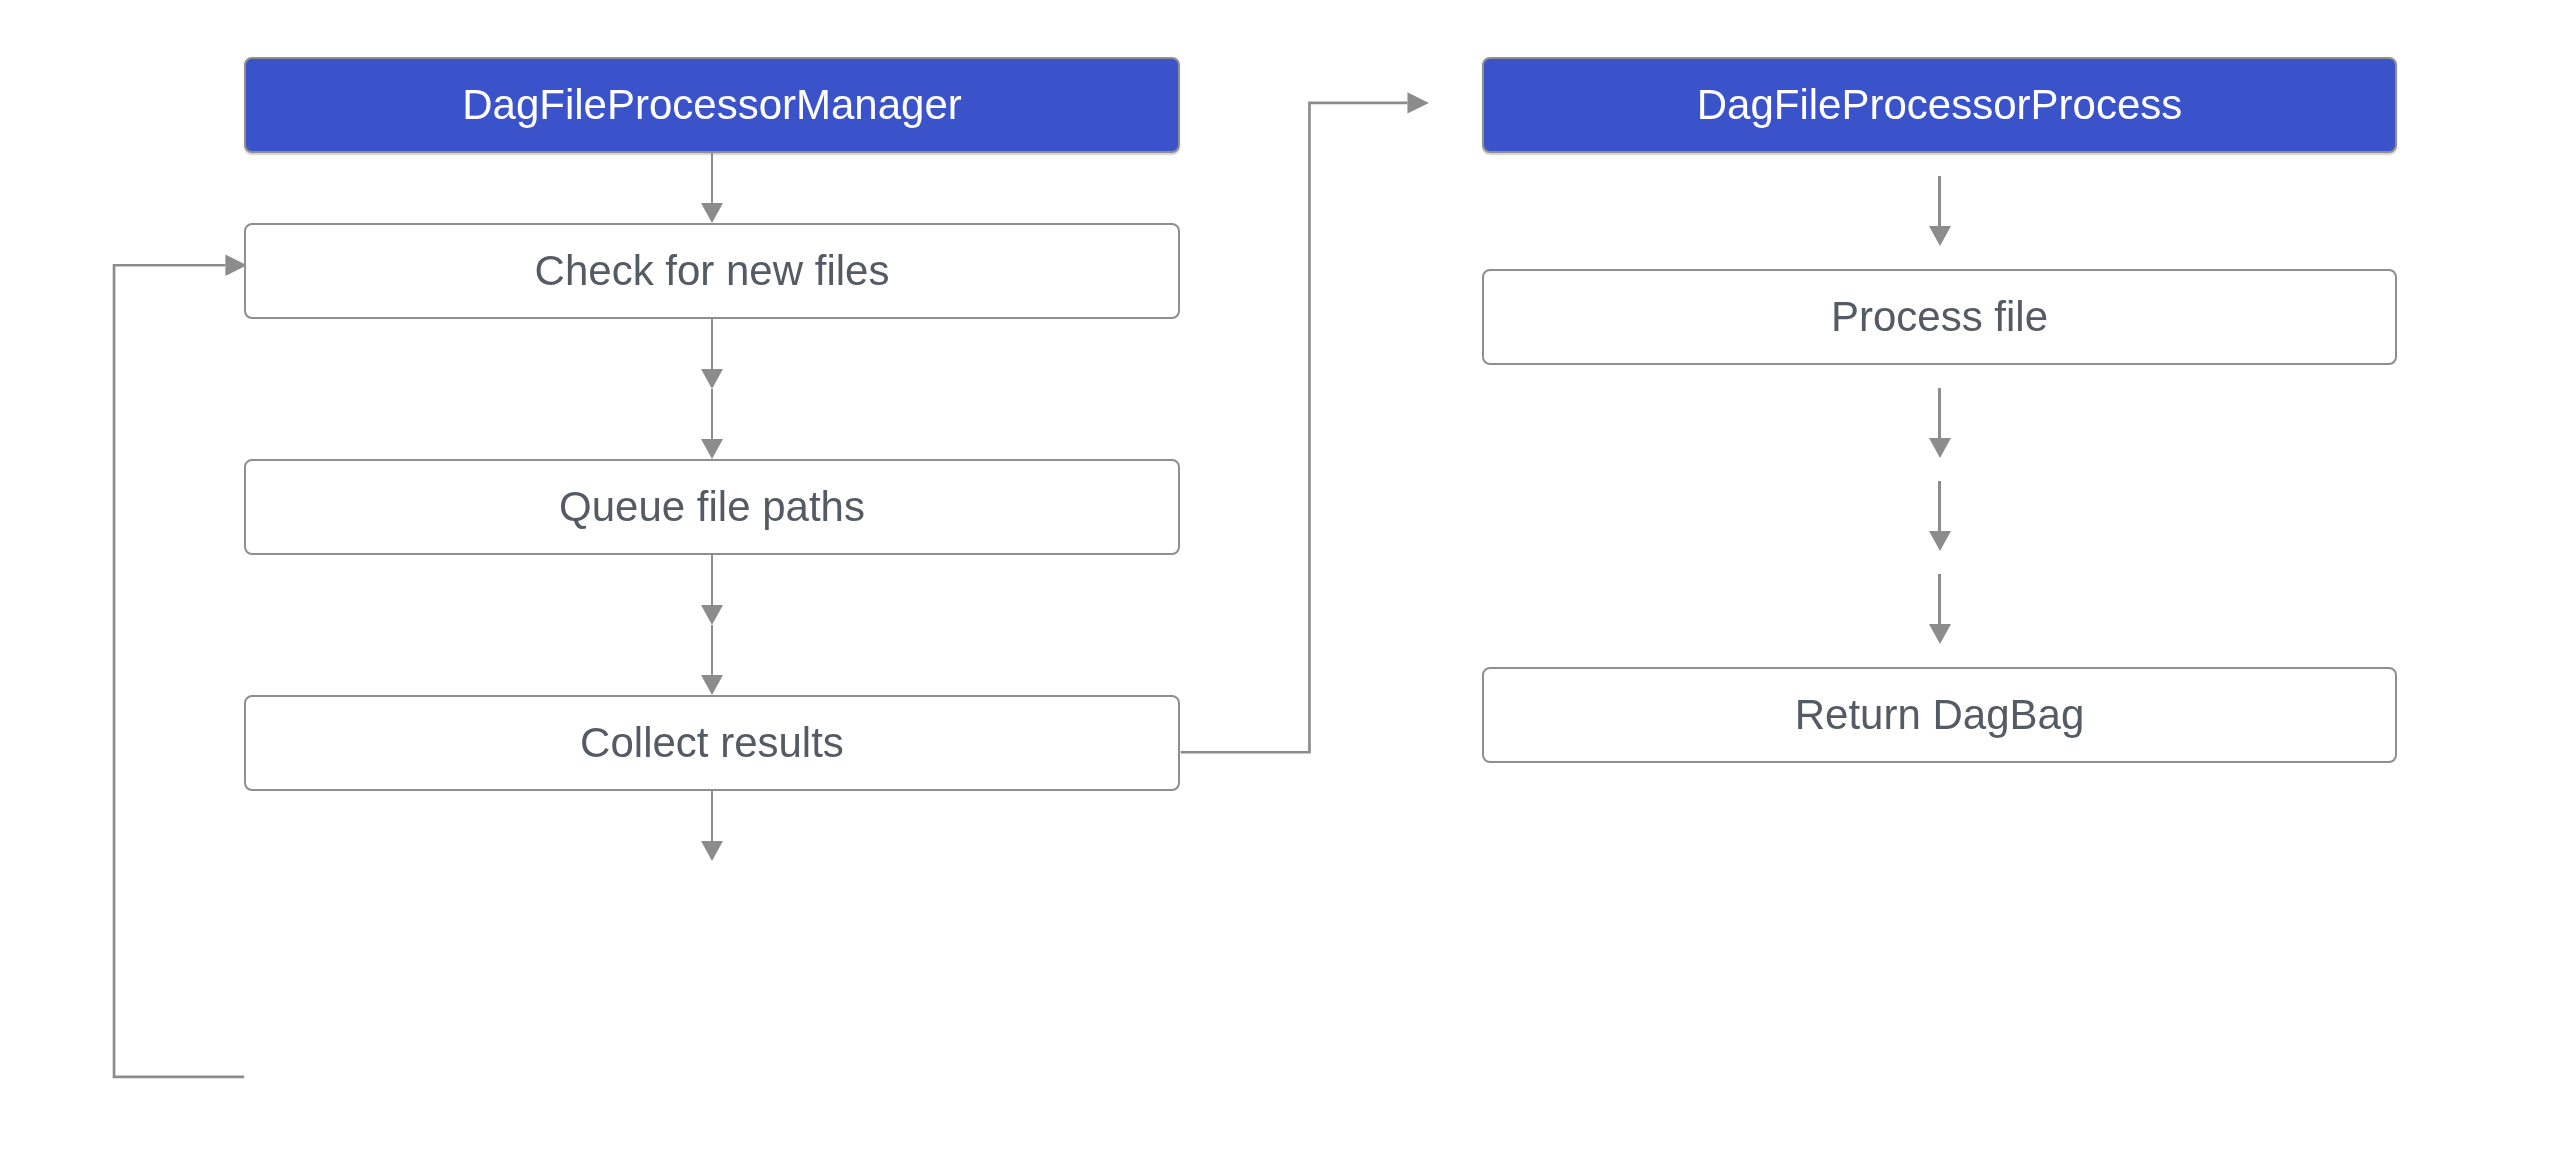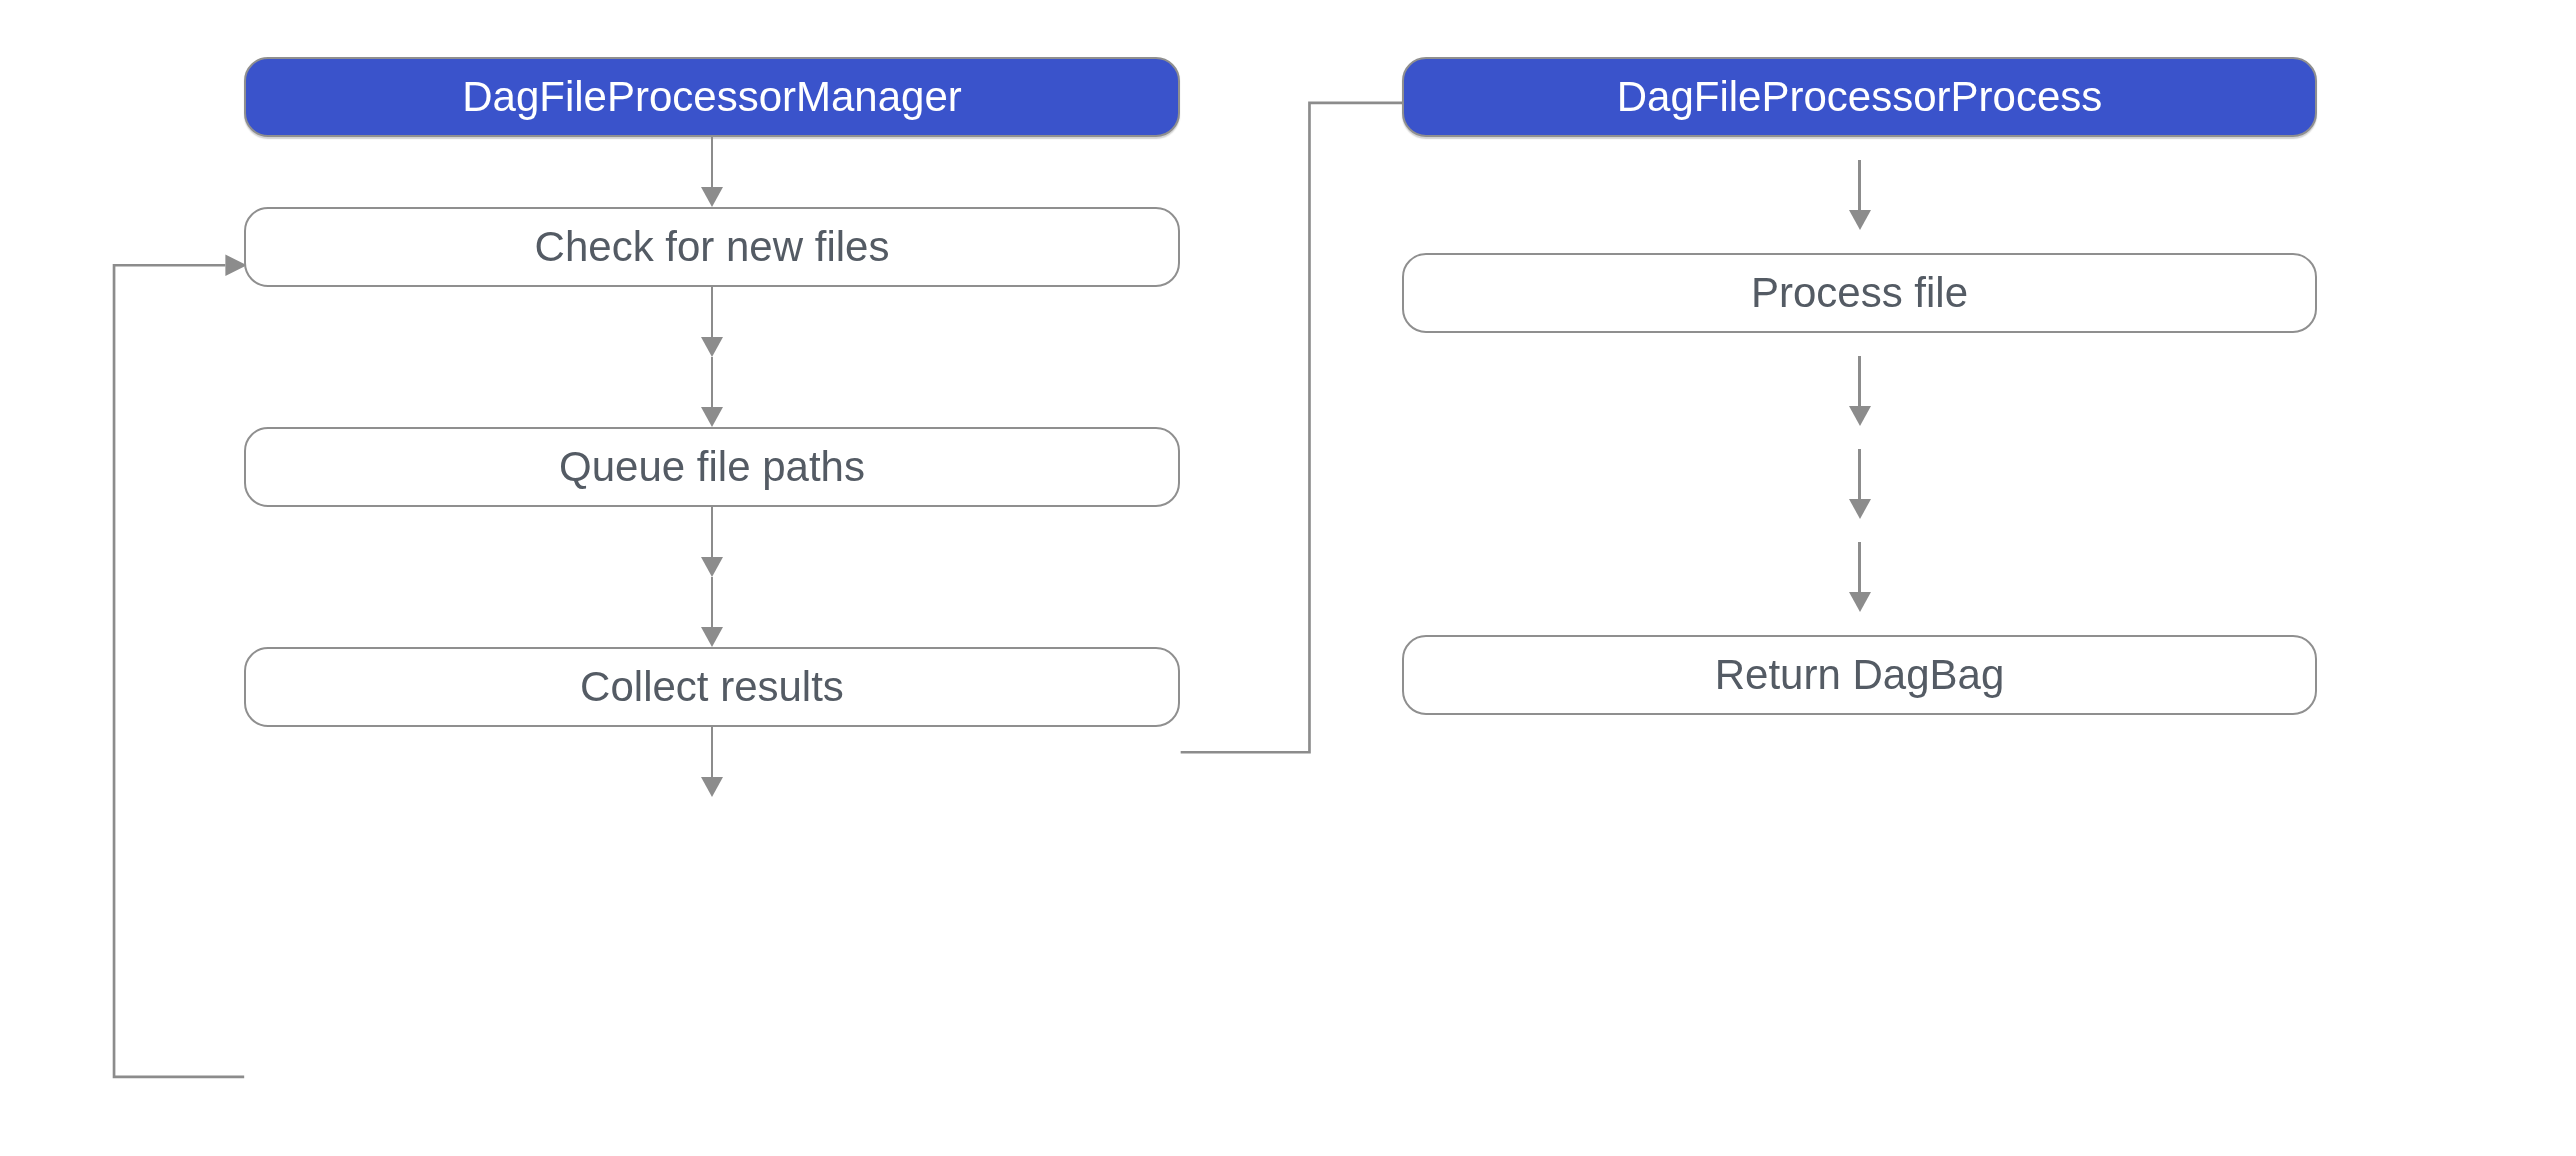--- a/index.html
+++ b/index.html
@@ -23,30 +23,30 @@
     background:var(--bg);
     overflow:hidden;
   }
   .column{
     position:absolute;
     top:57px;
     display:flex;
     flex-direction:column;
   }
   .column.manager{ left:244px;  width:936px; }
-  .column.processor{ left:1402px; width:915px;gap:23px; }
+  .column.processor{ left:1482px; width:915px;gap:23px; }
 
   .node{
-    height:80px;
+    height:96px;
     box-sizing:border-box;
     display:flex;
     align-items:center;
     justify-content:center;
     text-align:center;
-    border-radius:24px;
+    border-radius:8px;
     font-size:42px;
     line-height:1;
   }
   .node.header{
     background:var(--accent);
     border:2px solid var(--step-border);
     color:var(--accent-text);
     box-shadow:0 1.3px 1.3px rgba(0,0,0,0.18);
   }
   .node.step{

